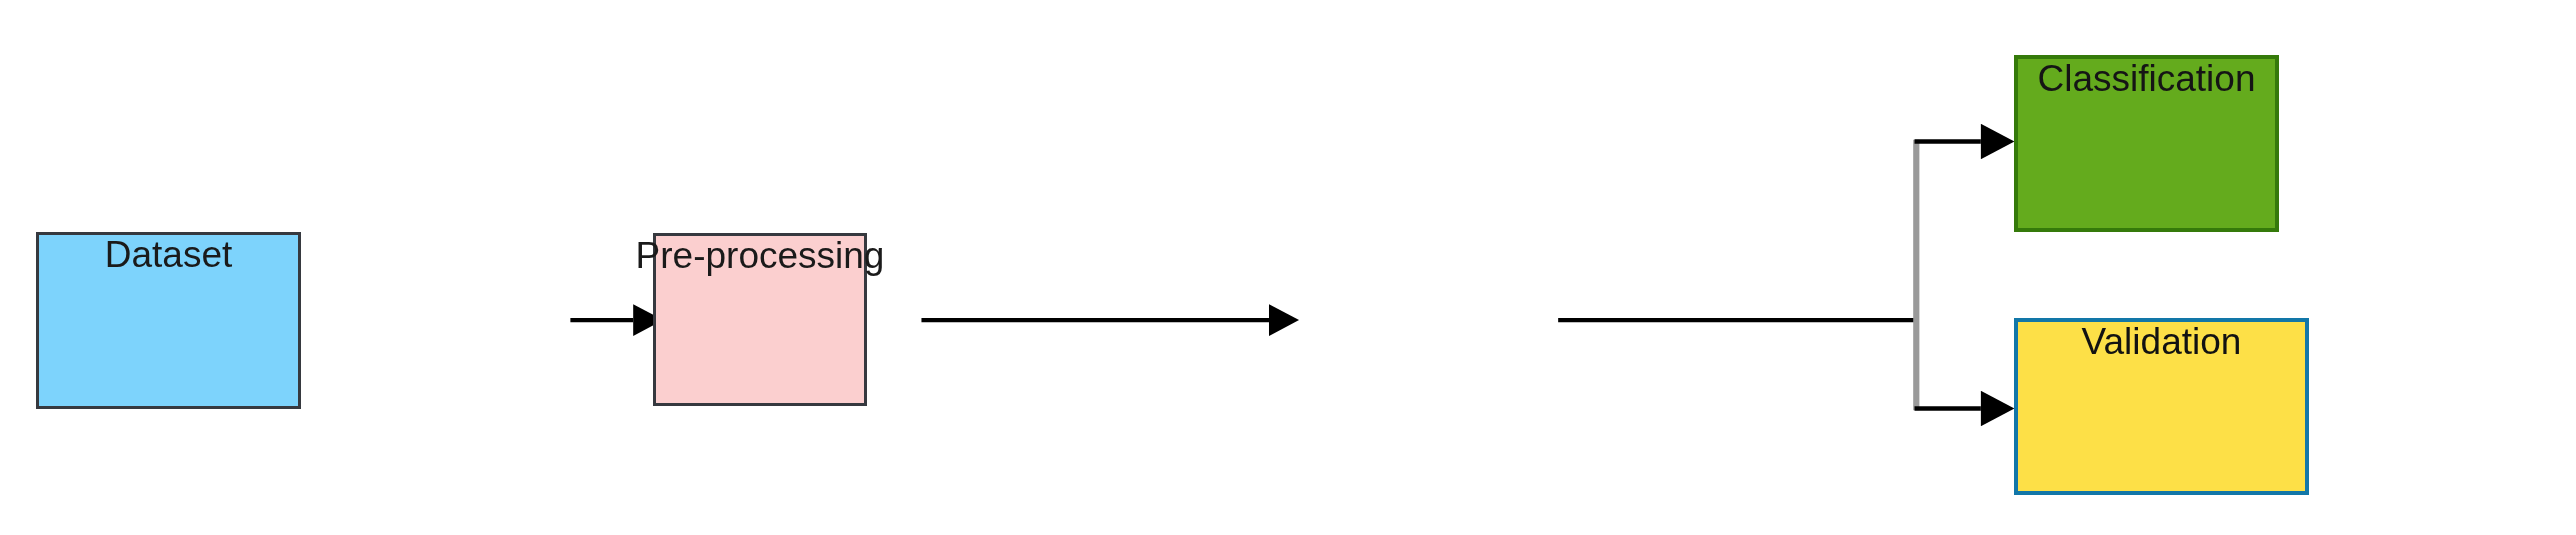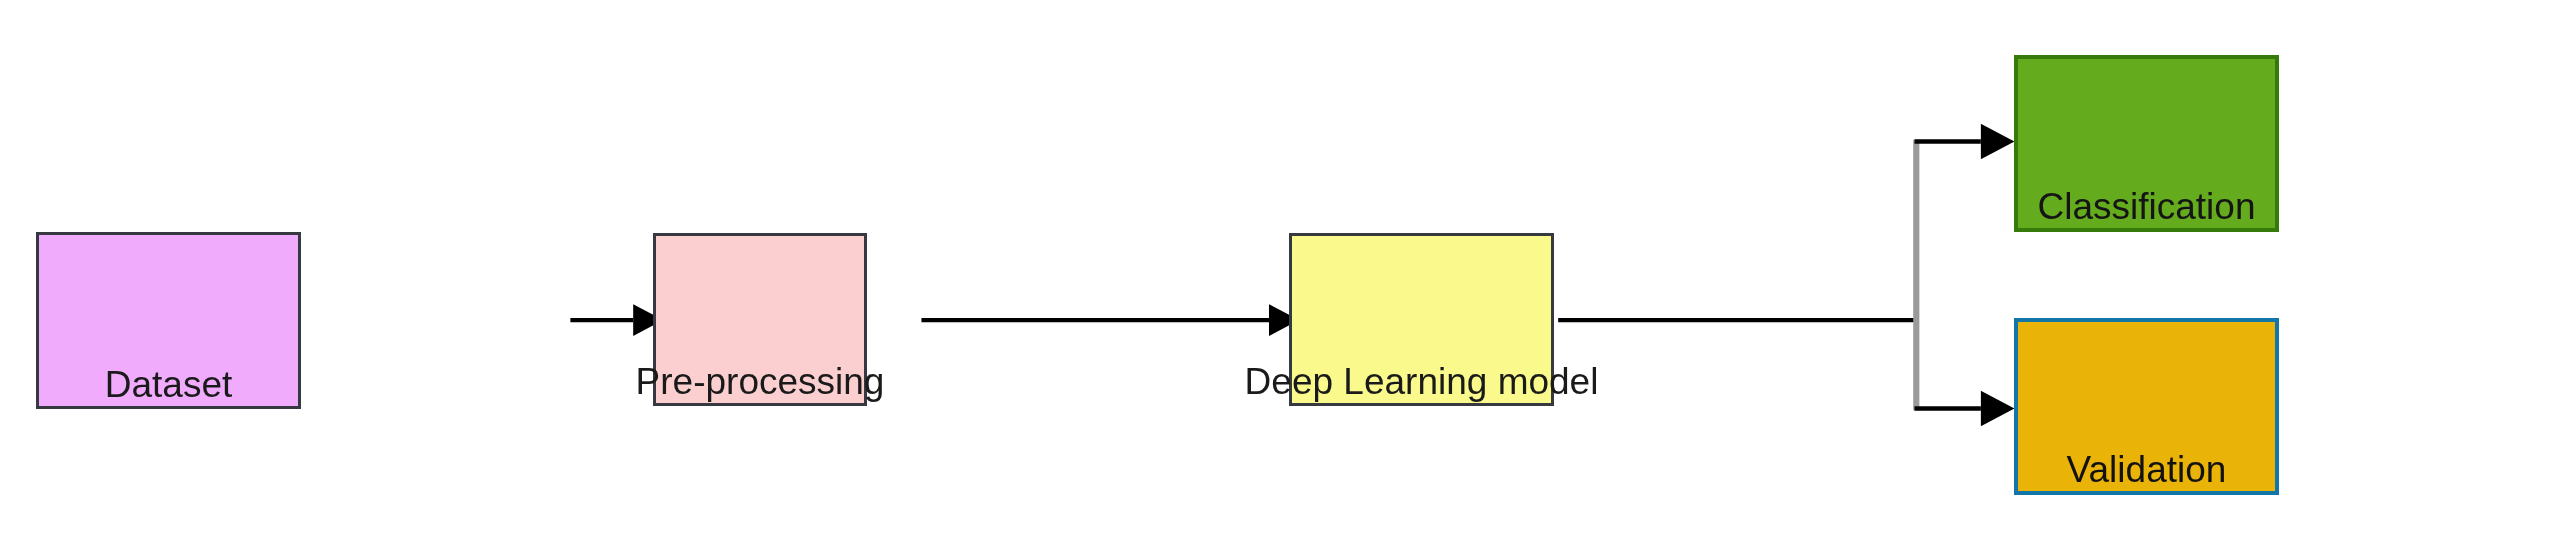--- a/index.html
+++ b/index.html
@@ -15,21 +15,21 @@
     position: relative;
     width: 2576px;
     height: 535px;
     background: #ffffff;
     overflow: hidden;
   }
   .node {
     position: absolute;
     box-sizing: border-box;
     display: flex;
-    align-items: flex-end;
+    align-items: flex-start;
     justify-content: center;
     text-align: center;
     line-height: 1.1;
     white-space: nowrap;
   }
   .node-label {
     display: block;
     font-family: "Liberation Sans", sans-serif;
   }
 
@@ -123,34 +123,31 @@
       <line class="edge-line" x1="2165" y1="160" x2="2240" y2="160"></line>
       <polygon class="arrow-head" points="2240,140 2278,160 2240,180"></polygon>
     </g>
 
     <g>
       <line class="edge-line" x1="2165" y1="462" x2="2240" y2="462"></line>
       <polygon class="arrow-head" points="2240,442 2278,462 2240,482"></polygon>
     </g>
   </svg>
 
-  <div class="node node-dataset" style="left: 36px; top: 232px; width: 265px; height: 177px; background: #f0abfc; border-color: rgb(54, 57, 63); color: rgb(26, 26, 26);">
+  <div class="node node-dataset" style="left: 36px; top: 232px; width: 265px; height: 177px; background: #7dd3fc; border-color: rgb(54, 57, 63); color: rgb(26, 26, 26);">
     <span class="node-label">Dataset</span>
   </div>
 
   <div class="node node-preprocessing" style="left: 653px; top: 233px; width: 214px; height: 173px; background: rgb(251, 207, 207); border-color: rgb(54, 57, 63); color: rgb(26, 26, 26);">
     <span class="node-label">Pre-processing</span>
   </div>
 
-  <div class="node node-model" style="left: 1289px; top: 233px; width: 265px; height: 173px; background: rgb(250, 250, 140); border-color: rgb(54, 57, 63); color: rgb(26, 26, 26);">
-    <span class="node-label">Deep Learning model</span>
-  </div>
 
   <div class="node node-classification" style="left: 2014px; top: 55px; width: 265px; height: 177px; background: rgb(100, 171, 29); border-color: rgb(53, 122, 10); color: rgb(21, 21, 21);">
     <span class="node-label">Classification</span>
   </div>
 
-  <div class="node node-validation" style="left: 2014px; top: 318px; width: 265px; height: 177px; background: #eab308; border-color: rgb(18, 119, 168); color: rgb(18, 18, 18);">
+  <div class="node node-validation" style="left: 2014px; top: 318px; width: 295px; height: 177px; background: #fde047; border-color: rgb(18, 119, 168); color: rgb(18, 18, 18);">
     <span class="node-label">Validation</span>
   </div>
 
 </div>
 
 
 </body></html>

